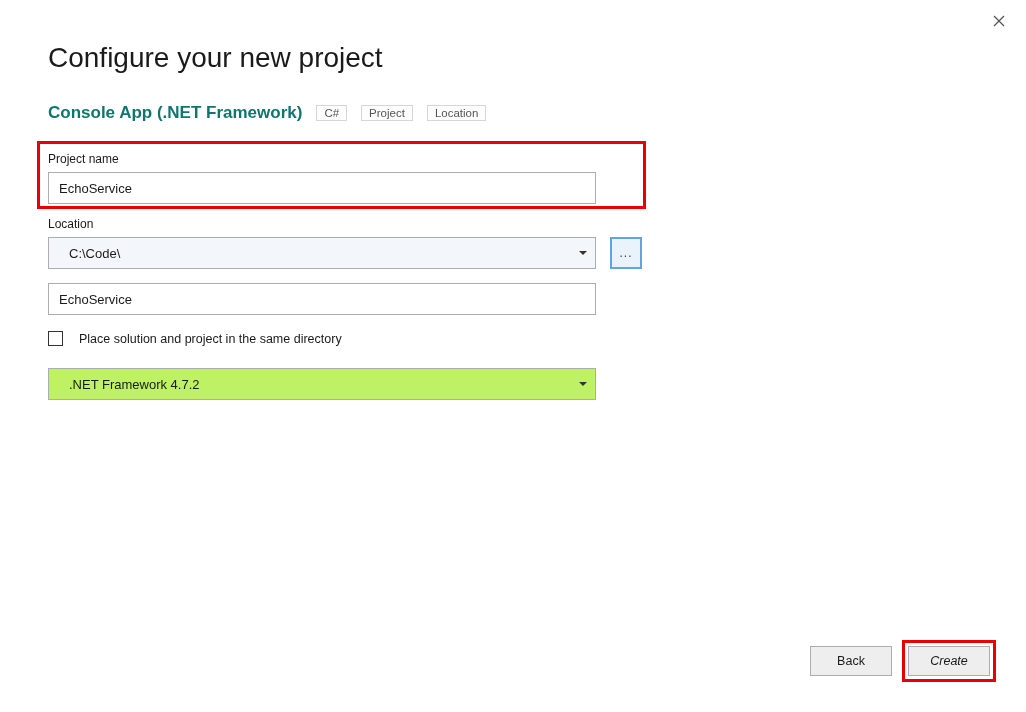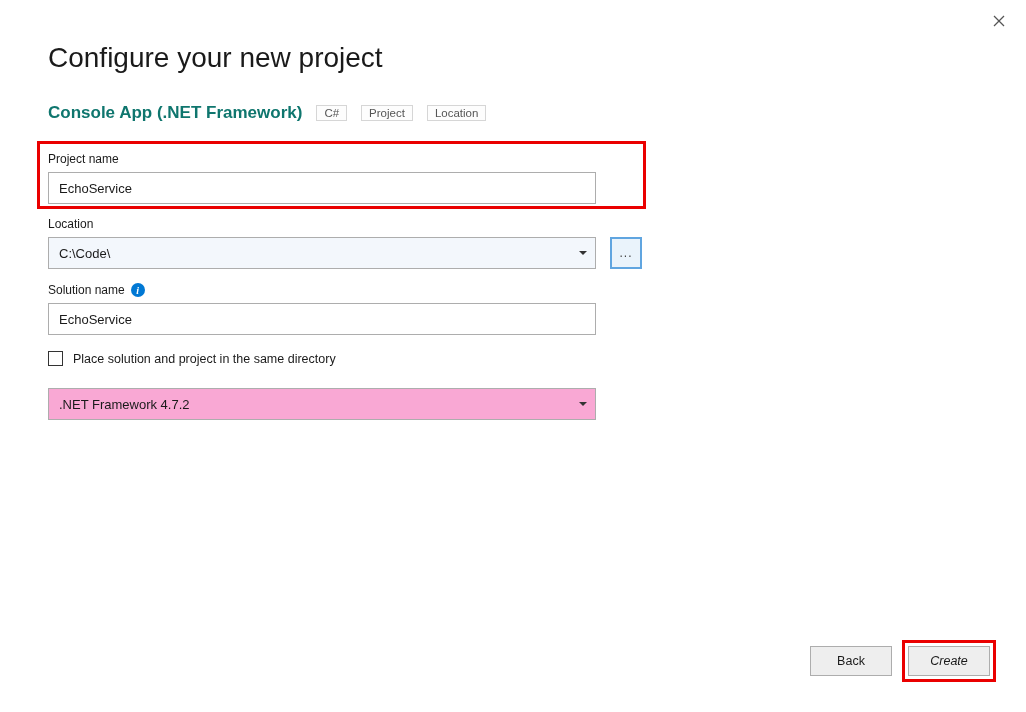--- a/index.html
+++ b/index.html
@@ -112,27 +112,27 @@
       gap: 14px;
     }
     .dropdown {
       width: 548px;
       height: 32px;
       border: 1px solid #adadad;
       background: #f3f7fc;
       display: flex;
       align-items: center;
       justify-content: space-between;
-      padding: 0 8px 0 10px;
+      padding: 0 8px 0 20px;
       font-size: 13px;
       color: #1a1a1a;
       cursor: pointer;
     }
     .dropdown.white {
-      background: #f9a8d4;
+      background: #bef264;
       align-items: center;
     }
     .dropdown-arrow {
       width: 0;
       height: 0;
       border-left: 4px solid transparent;
       border-right: 4px solid transparent;
       border-top: 4px solid #333333;
     }
     .browse-btn {
@@ -144,21 +144,21 @@
       align-items: center;
       justify-content: center;
       font-size: 12px;
       color: #414141;
       cursor: pointer;
       letter-spacing: 1px;
     }
     .checkbox-row {
       display: flex;
       align-items: center;
-      gap: 10px;
+      gap: 16px;
       margin-top: 16px;
       margin-bottom: 22px;
     }
     .checkbox {
       width: 15px;
       height: 15px;
       border: 1px solid #333333;
       background: #ffffff;
       cursor: pointer;
     }
@@ -223,24 +223,20 @@
     <div class="location-row">
       <div class="dropdown">
         <span>C:\Code\</span>
         <span class="dropdown-arrow"></span>
       </div>
       <div class="browse-btn">...</div>
     </div>
   </div>
 
   <div class="field-group">
-    <div class="field-label">
-      <span>Solution name</span>
-      <span class="info-icon">i</span>
-    </div>
     <input type="text" class="text-input" value="EchoService" style="">
   </div>
 
   <div class="checkbox-row">
     <div class="checkbox"></div>
     <span class="checkbox-label">Place solution and project in the same directory</span>
   </div>
 
   <div class="field-group">
     <div class="dropdown white">

